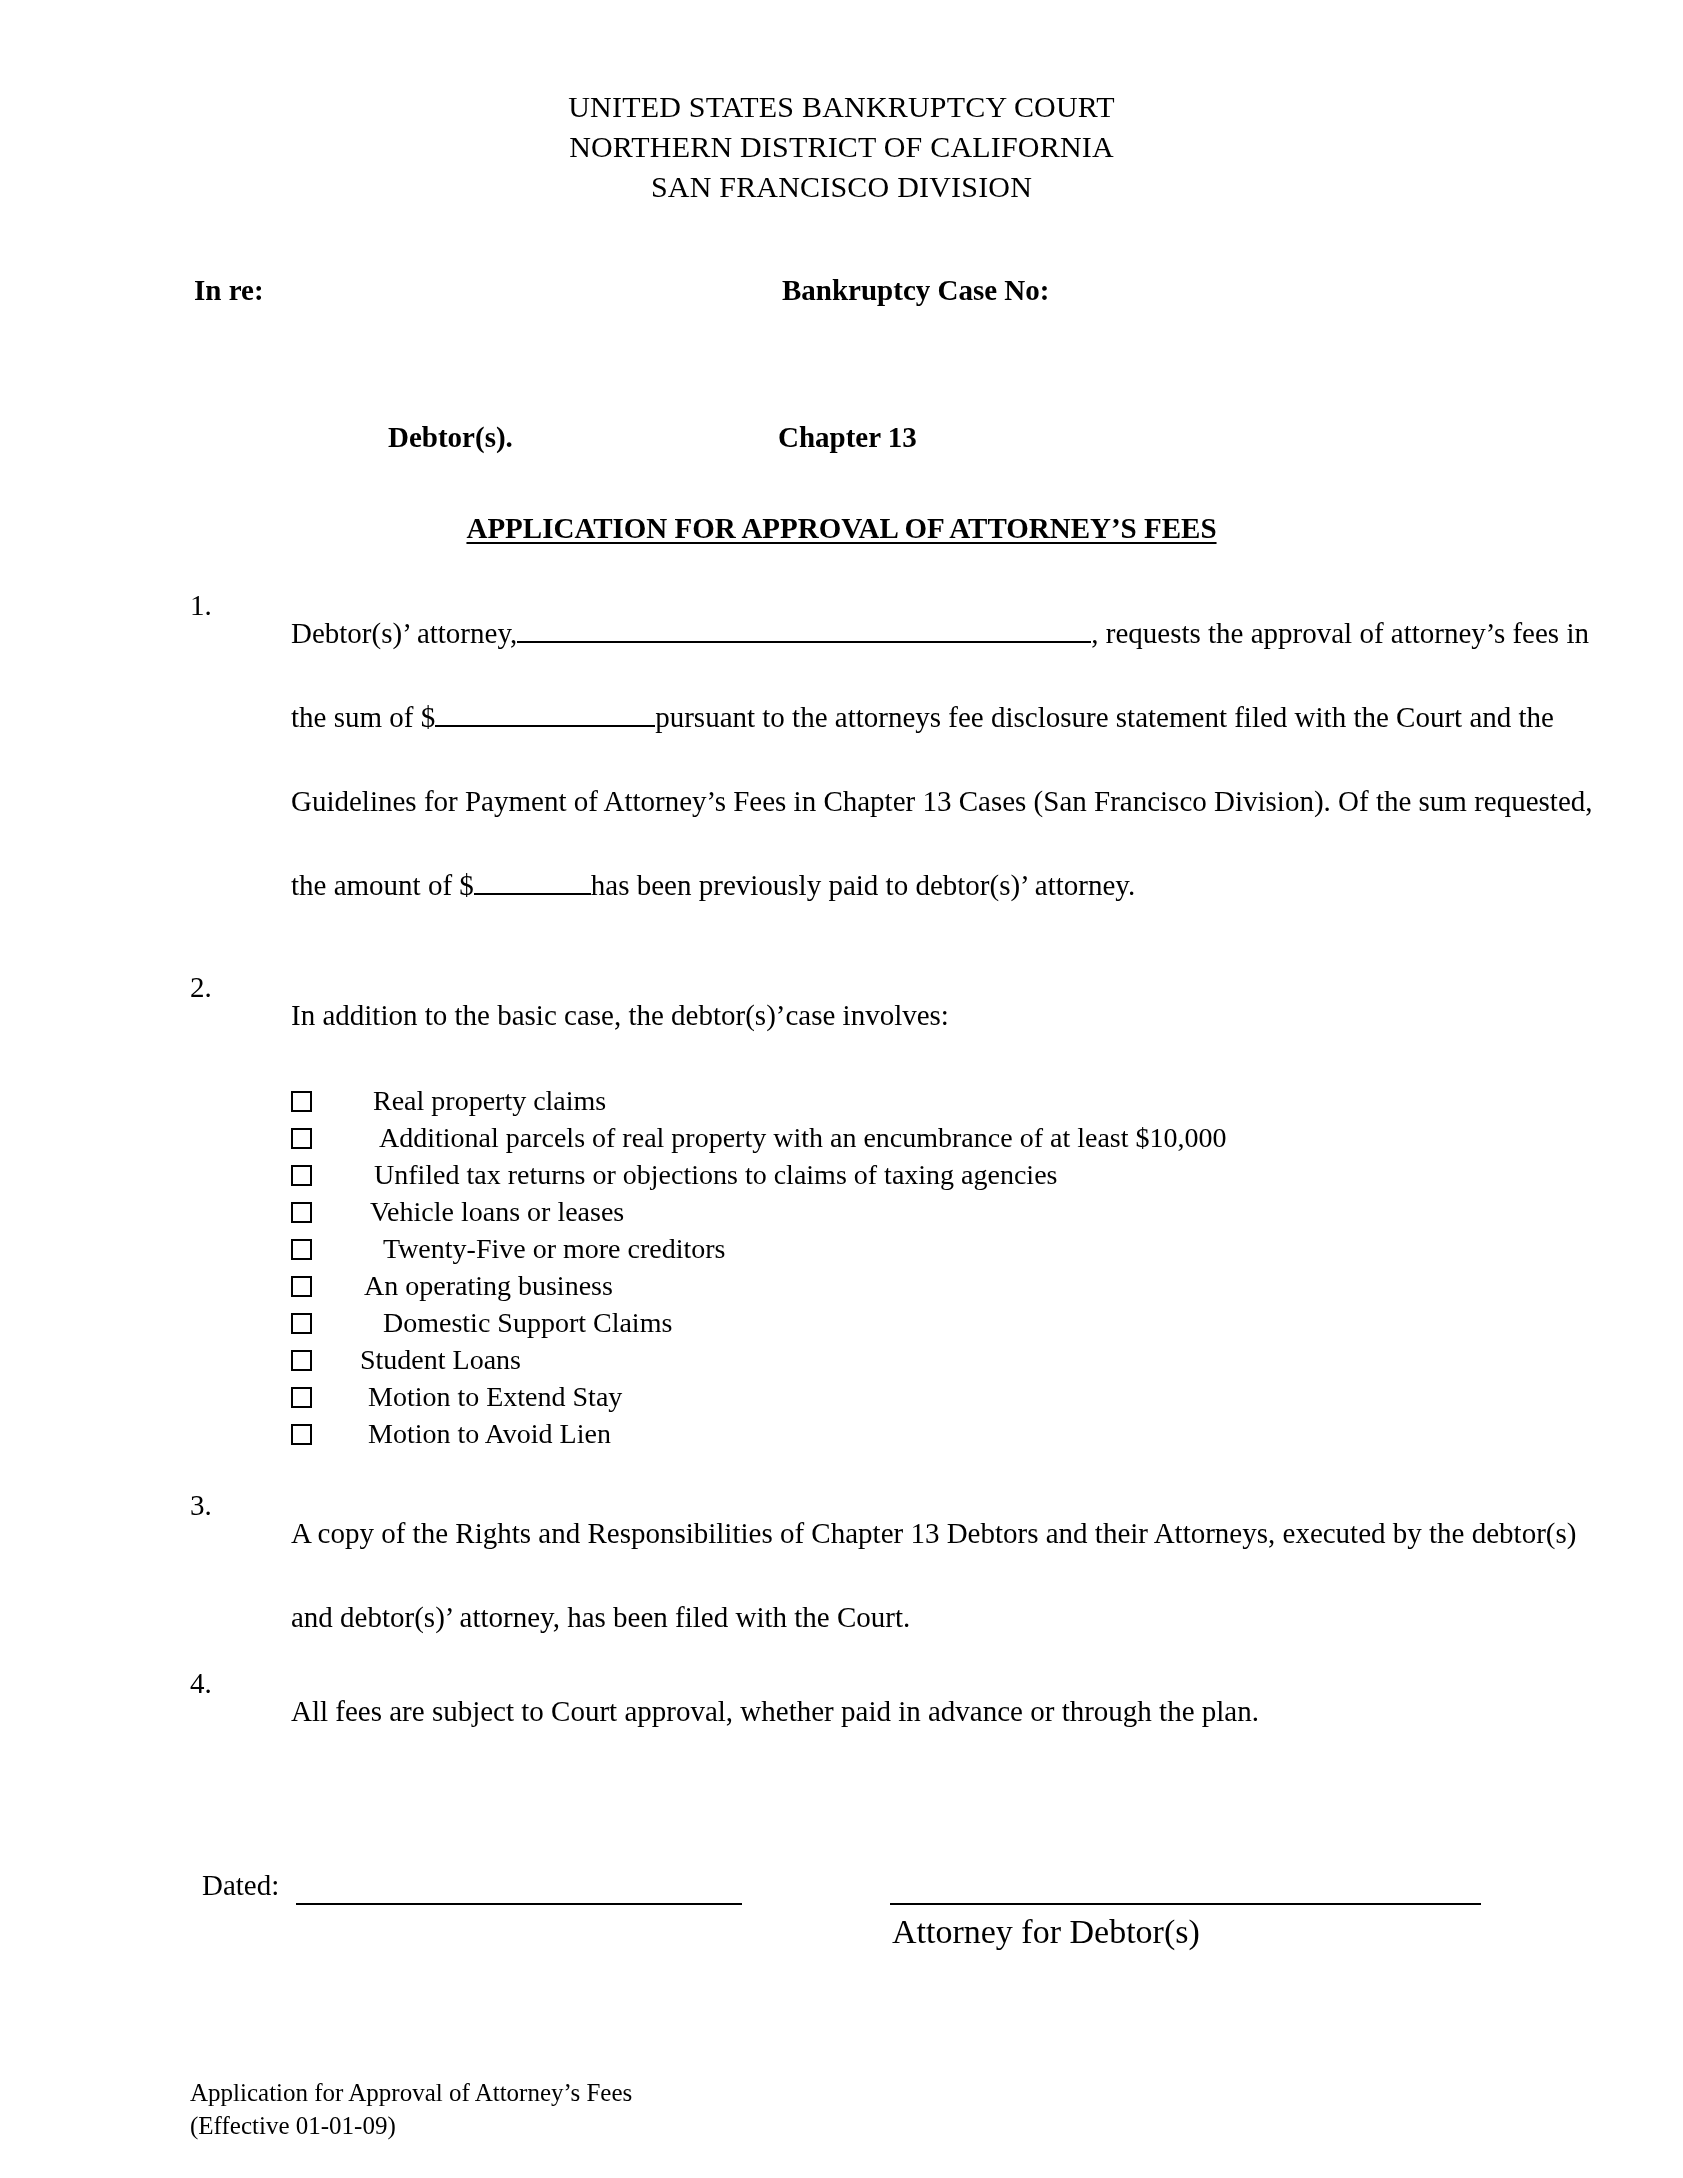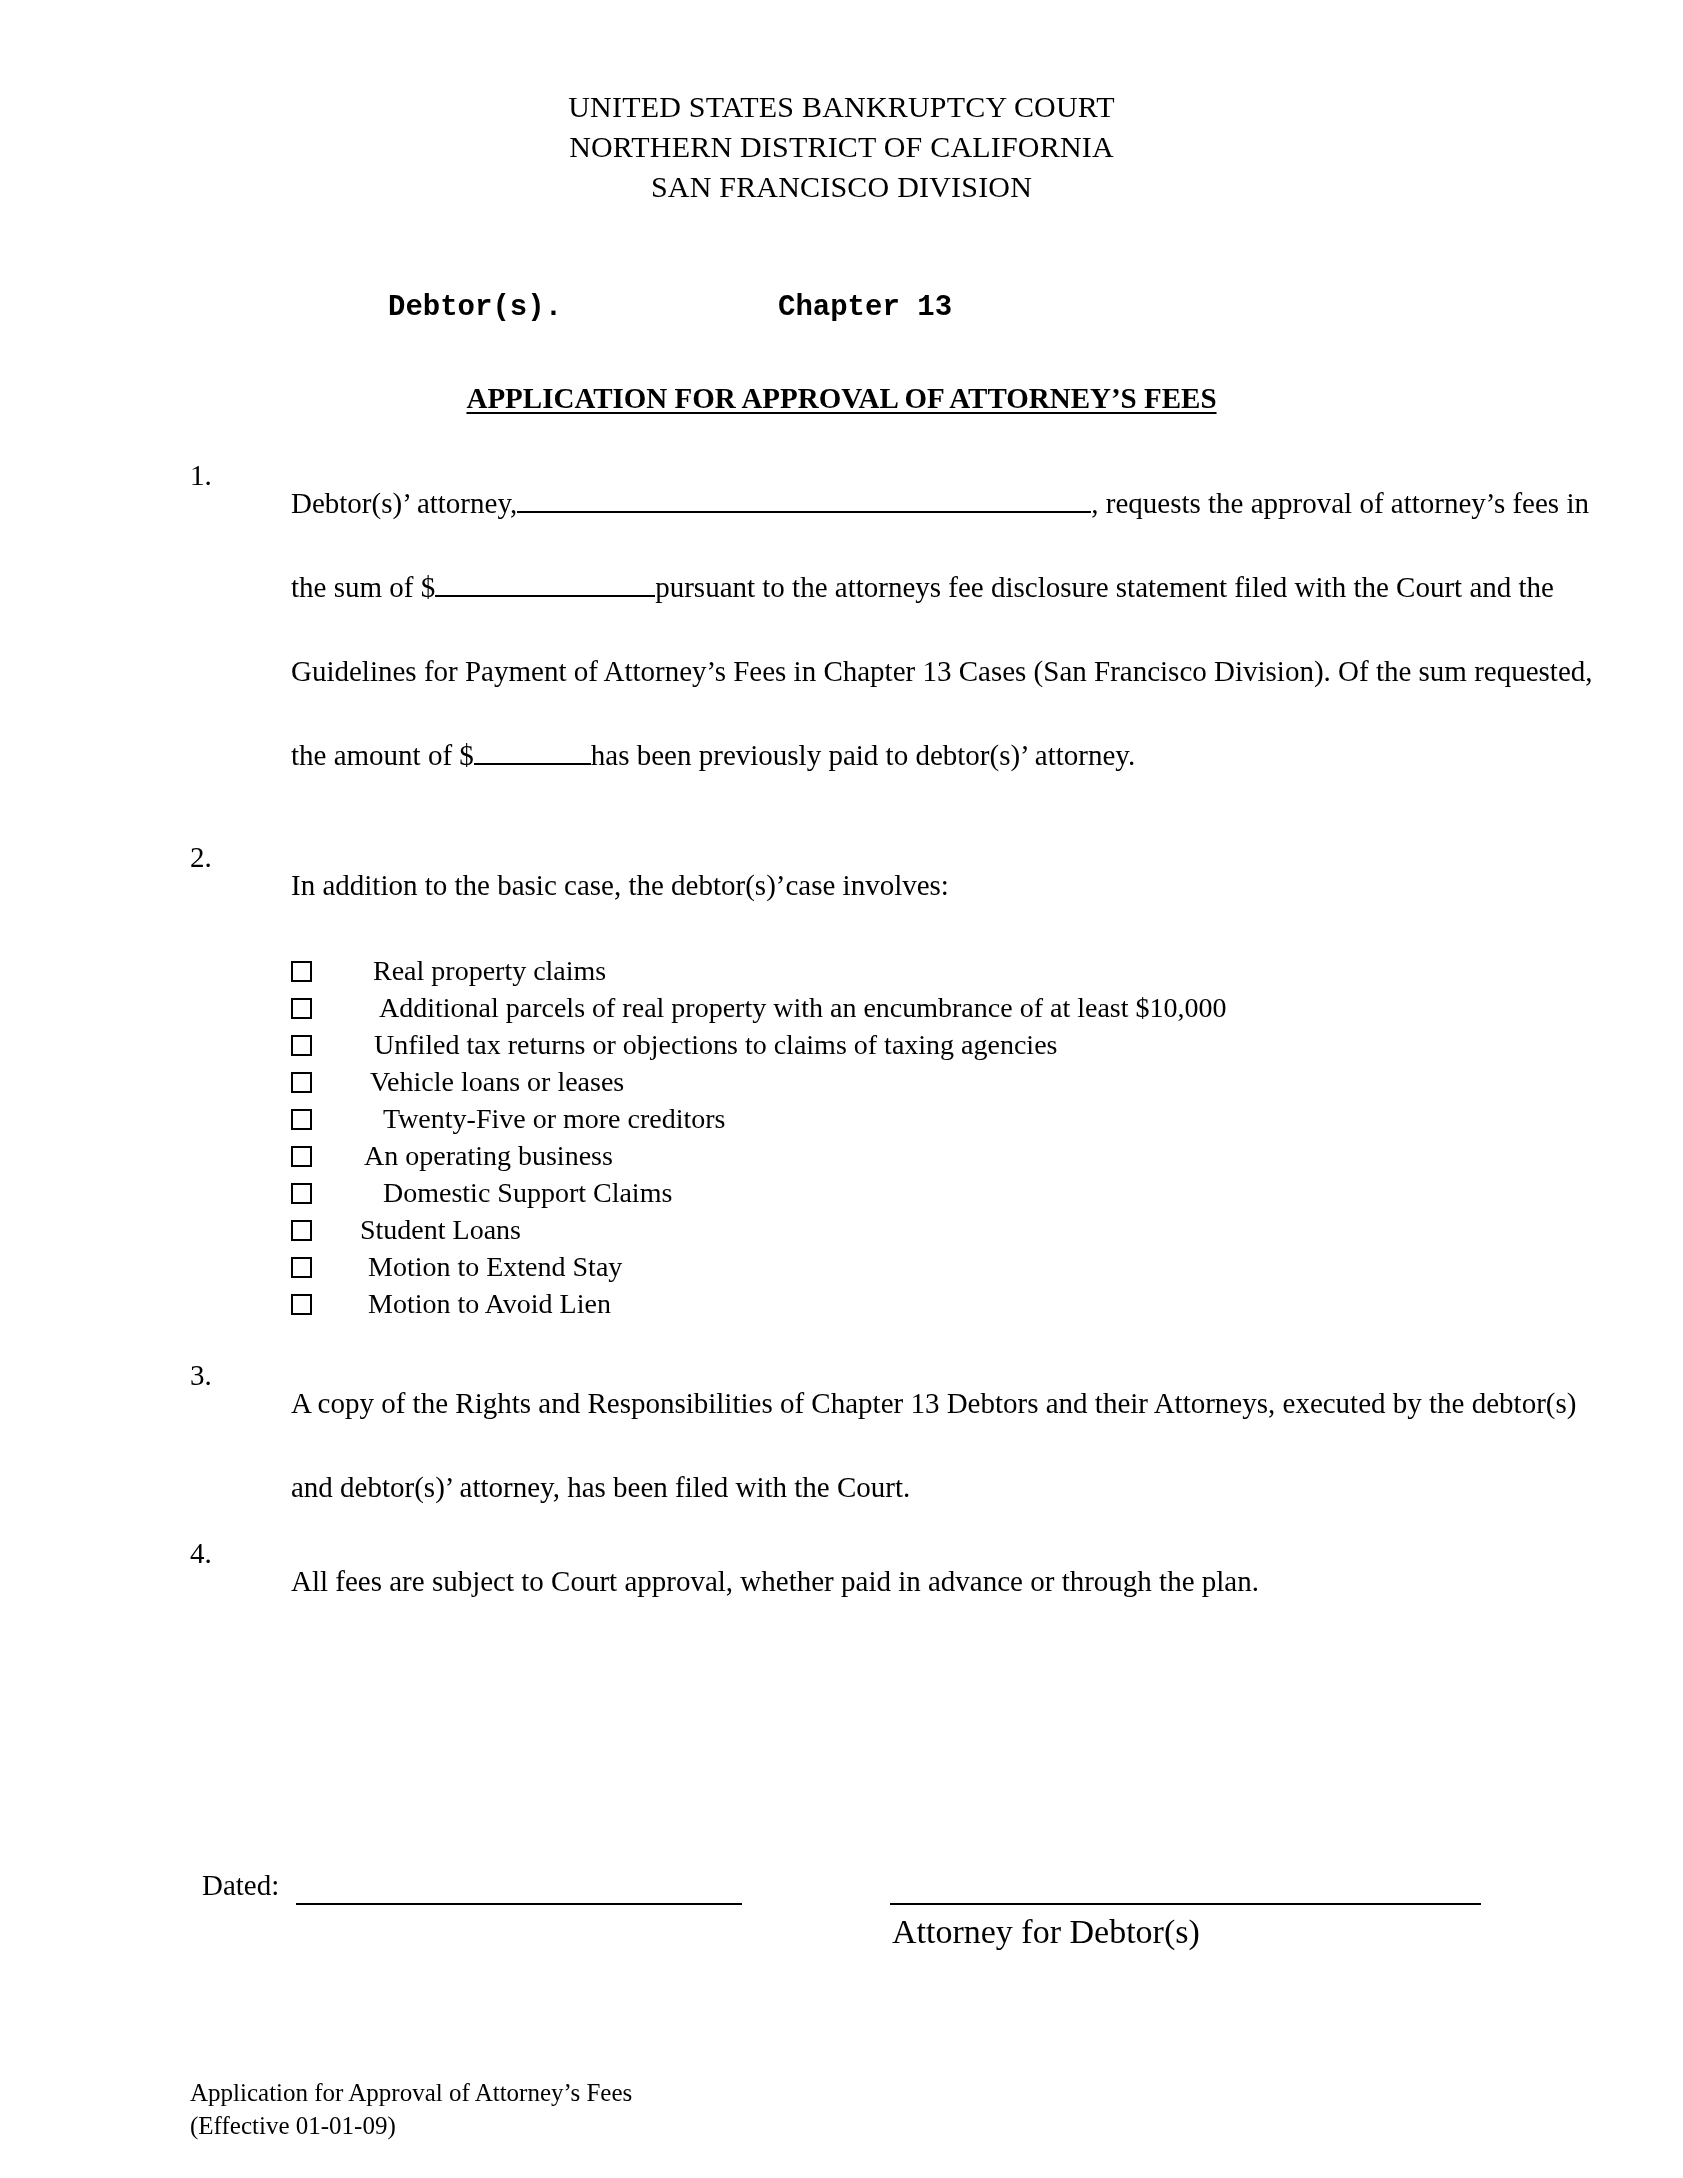--- a/index.html
+++ b/index.html
@@ -43,26 +43,25 @@
     position: absolute;
     left: 194px;
     top: 0;
   }
   .case-no {
     position: absolute;
     left: 782px;
     top: 0;
   }
   .debtor-row {
-    margin-top: 84px;
+    margin-top: 107px;
     position: relative;
     height: 40px;
     font-weight: bold;
     font-size: 29px;
-    font-family: Liberation Mono, monospace;
   }
   .debtor-label {
     position: absolute;
     left: 388px;
     top: 0;
   }
   .chapter-label {
     position: absolute;
     left: 778px;
     top: 0;
@@ -174,20 +173,24 @@
 <body>
 
 <div class="page">
 
   <div class="header-block">
     <span class="header-line">UNITED STATES BANKRUPTCY COURT</span>
     <span class="header-line">NORTHERN DISTRICT OF CALIFORNIA</span>
     <span class="header-line">SAN FRANCISCO DIVISION</span>
   </div>
 
+  <div class="inre-row">
+    <span class="inre-label">In re:</span>
+    <span class="case-no">Bankruptcy Case No:</span>
+  </div>
 
   <div class="debtor-row">
     <span class="debtor-label">Debtor(s).</span>
     <span class="chapter-label">Chapter 13</span>
   </div>
 
   <div class="doc-title">APPLICATION FOR APPROVAL OF ATTORNEY’S FEES</div>
 
   <div class="numbered">
     <span class="num">1.</span>

